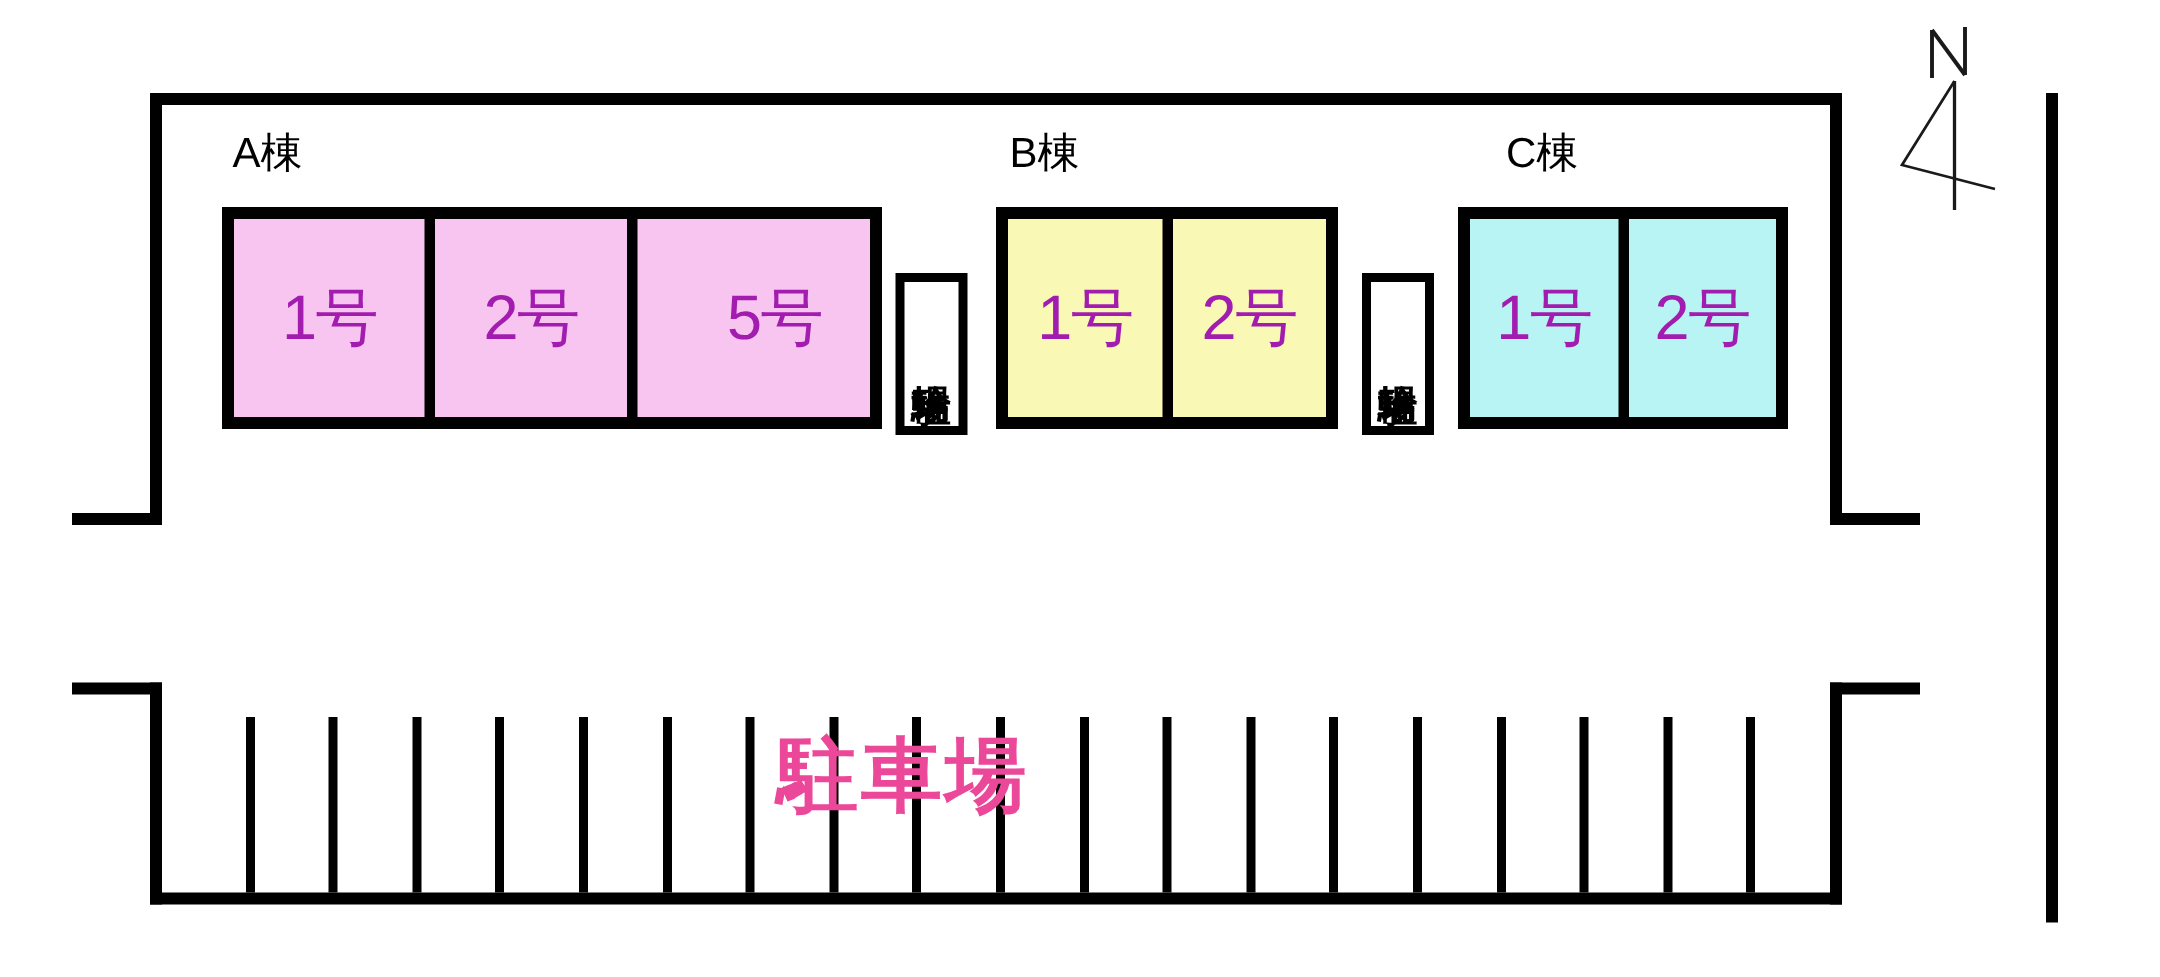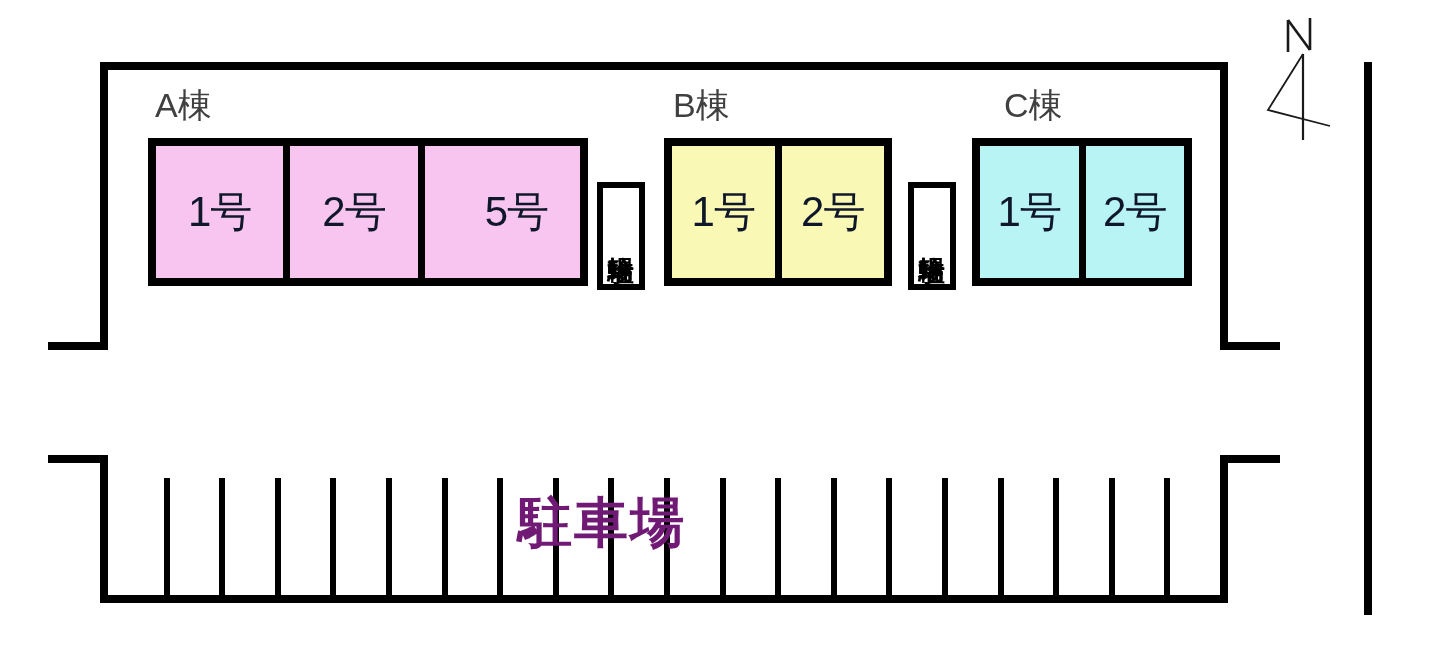--- a/index.html
+++ b/index.html
@@ -39,30 +39,30 @@
   }
   .unit {
     box-sizing: border-box;
     flex: 1 1 0;
     display: flex;
     align-items: center;
     justify-content: center;
     font-size: 42px;
     line-height: 1;
     letter-spacing: -1px;
-    color: #0f172a;
+    color: #a21caf;
     font-family: "Liberation Sans", "DejaVu Sans", sans-serif;
   }
 
   
   .bldg-label {
     position: absolute;
-    font-size: 34px;
+    font-size: 28px;
     line-height: 1;
-    color: #404040;
+    color: #000000;
     white-space: nowrap;
     font-family: "Liberation Sans", "DejaVu Sans", sans-serif;
   }
 
   
   .bike-box {
     position: absolute;
     box-sizing: border-box;
     background: #ffffff;
     border: 6px solid #000000;
@@ -85,23 +85,23 @@
   .stall-line {
     position: absolute;
     width: 6px;
     background: #000000;
   }
   .parking-label {
     position: absolute;
     font-size: 54px;
     line-height: 1;
     letter-spacing: 2px;
-    color: #701a75;
+    color: #ec4899;
     white-space: nowrap;
-    font-family: Liberation Sans, sans-serif;
+    font-family: Liberation Mono, monospace;
     font-weight: 700;
   }
 
   
   .north-arrow {
     position: absolute;
     left: 1258px;
     top: 14px;
     width: 90px;
     height: 132px;

